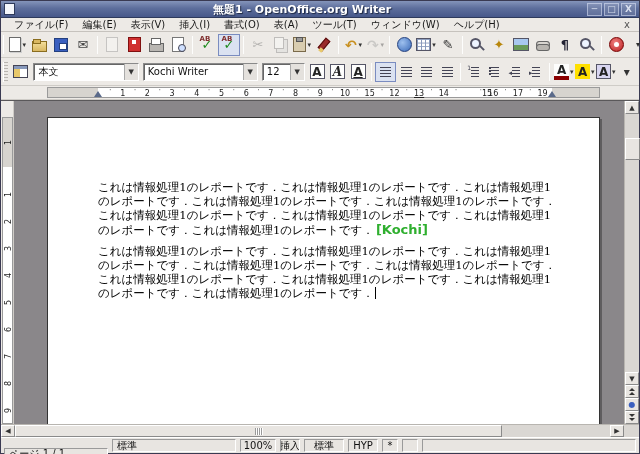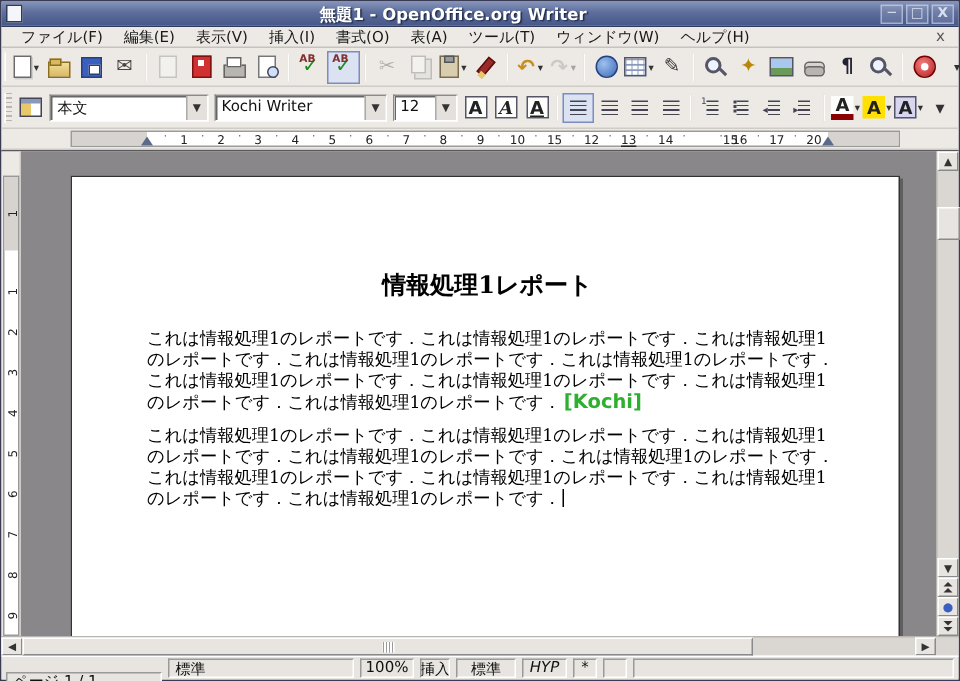--- a/index.html
+++ b/index.html
@@ -127,21 +127,21 @@
   .hscorner { width:15px; flex:0 0 15px; background:#dad7d3; }
 
   
   .statusbar { height:16px; flex:0 0 16px; background:#e8e5e1; border-top:1px solid #fff; display:flex; align-items:center; padding:1px 3px; font-size:10px; color:#111; }
   .scell { height:13px; background:#e8e5e1; border:1px solid; border-color:#9a9a9a #fff #fff #9a9a9a; margin-right:4px; padding:0 4px; display:flex; align-items:center; white-space:nowrap; overflow:hidden; }
   [data-name="status-page"] { width:104px;margin-top:17px; }
   [data-name="status-page-style"] { width:124px; }
   [data-name="status-zoom"] { width:36px; justify-content:center; }
   [data-name="status-insert-mode"] { width:20px; justify-content:center; }
   [data-name="status-selection-mode"] { width:40px; justify-content:center; }
-  [data-name="status-hyperlink-mode"] { width:30px; justify-content:center;font-style:italic; }
+  [data-name="status-hyperlink-mode"] { width:30px; justify-content:center; }
   [data-name="status-modified"] { width:16px; justify-content:center; }
   [data-name="status-blank-1"] { width:16px; }
   [data-name="status-blank-2"] { flex:1; margin-right:0; }
 </style>
 </head>
 <body>
 
 <div class="window" data-name="app-window">
 
   <div class="titlebar" data-name="titlebar">
@@ -373,21 +373,21 @@
         <span class="rnum" data-name="ruler-number" style="left: 371.1px; text-decoration: underline;">13</span>
         <span class="rtick" data-name="ruler-tick" style="left: 358.75px;">·</span>
         <span class="rnum" data-name="ruler-number" style="left: 395.8px;">14</span>
         <span class="rtick" data-name="ruler-tick" style="left: 383.45px;">·</span>
         <span class="rnum" data-name="ruler-number" style="left: 439px;">15</span>
         <span class="rtick" data-name="ruler-tick" style="left: 408.15px;">·</span>
         <span class="rnum" data-name="ruler-number" style="left: 445.2px;">16</span>
         <span class="rtick" data-name="ruler-tick" style="left: 432.85px;">·</span>
         <span class="rnum" data-name="ruler-number" style="left: 469.9px;">17</span>
         <span class="rtick" data-name="ruler-tick" style="left: 457.55px;">·</span>
-        <span class="rnum" data-name="ruler-number" style="left: 494.6px;">20</span>
+        <span class="rnum" data-name="ruler-number" style="left: 494.6px;">19</span>
         <span class="rtick" data-name="ruler-tick" style="left: 482.25px;">·</span>
       </div>
   </div>
 
   <div class="main" data-name="main-area">
     <div class="vruler" data-name="vertical-ruler">
       <div class="vband" data-name="vertical-ruler-band">
         <div class="vmargin" style="top:0;height:49px;" data-name="top-margin-zone"></div>
 
       <span class="vnum" data-name="ruler-number" style="top: 20px;">1</span>
@@ -399,21 +399,20 @@
           <span class="vnum" data-name="ruler-number" style="top: 207px;">6</span>
           <span class="vnum" data-name="ruler-number" style="top: 234px;">7</span>
           <span class="vnum" data-name="ruler-number" style="top: 261px;">8</span>
           <span class="vnum" data-name="ruler-number" style="top: 288px;">9</span>
         </div>
     </div>
 
     <div class="canvas" data-name="document-canvas">
       <div class="page" data-name="document-page">
         <div class="doccontent" data-name="document-text">
-          <div class="doc-title" data-name="report-title">情報処理1レポート</div>
           <div class="para" data-name="paragraph-1">
               <div class="dline" data-name="text-line">これは情報処理1のレポートです．これは情報処理1のレポートです．これは情報処理1</div>
               <div class="dline" data-name="text-line">のレポートです．これは情報処理1のレポートです．これは情報処理1のレポートです．</div>
               <div class="dline" data-name="text-line">これは情報処理1のレポートです．これは情報処理1のレポートです．これは情報処理1</div>
               <div class="dline" data-name="text-line">のレポートです．これは情報処理1のレポートです．<span class="enter-key" data-name="enter-key-annotation">[Kochi]</span></div>
             </div>
           <div class="para" data-name="paragraph-2">
               <div class="dline" data-name="text-line">これは情報処理1のレポートです．これは情報処理1のレポートです．これは情報処理1</div>
               <div class="dline" data-name="text-line">のレポートです．これは情報処理1のレポートです．これは情報処理1のレポートです．</div>
               <div class="dline" data-name="text-line">これは情報処理1のレポートです．これは情報処理1のレポートです．これは情報処理1</div>

